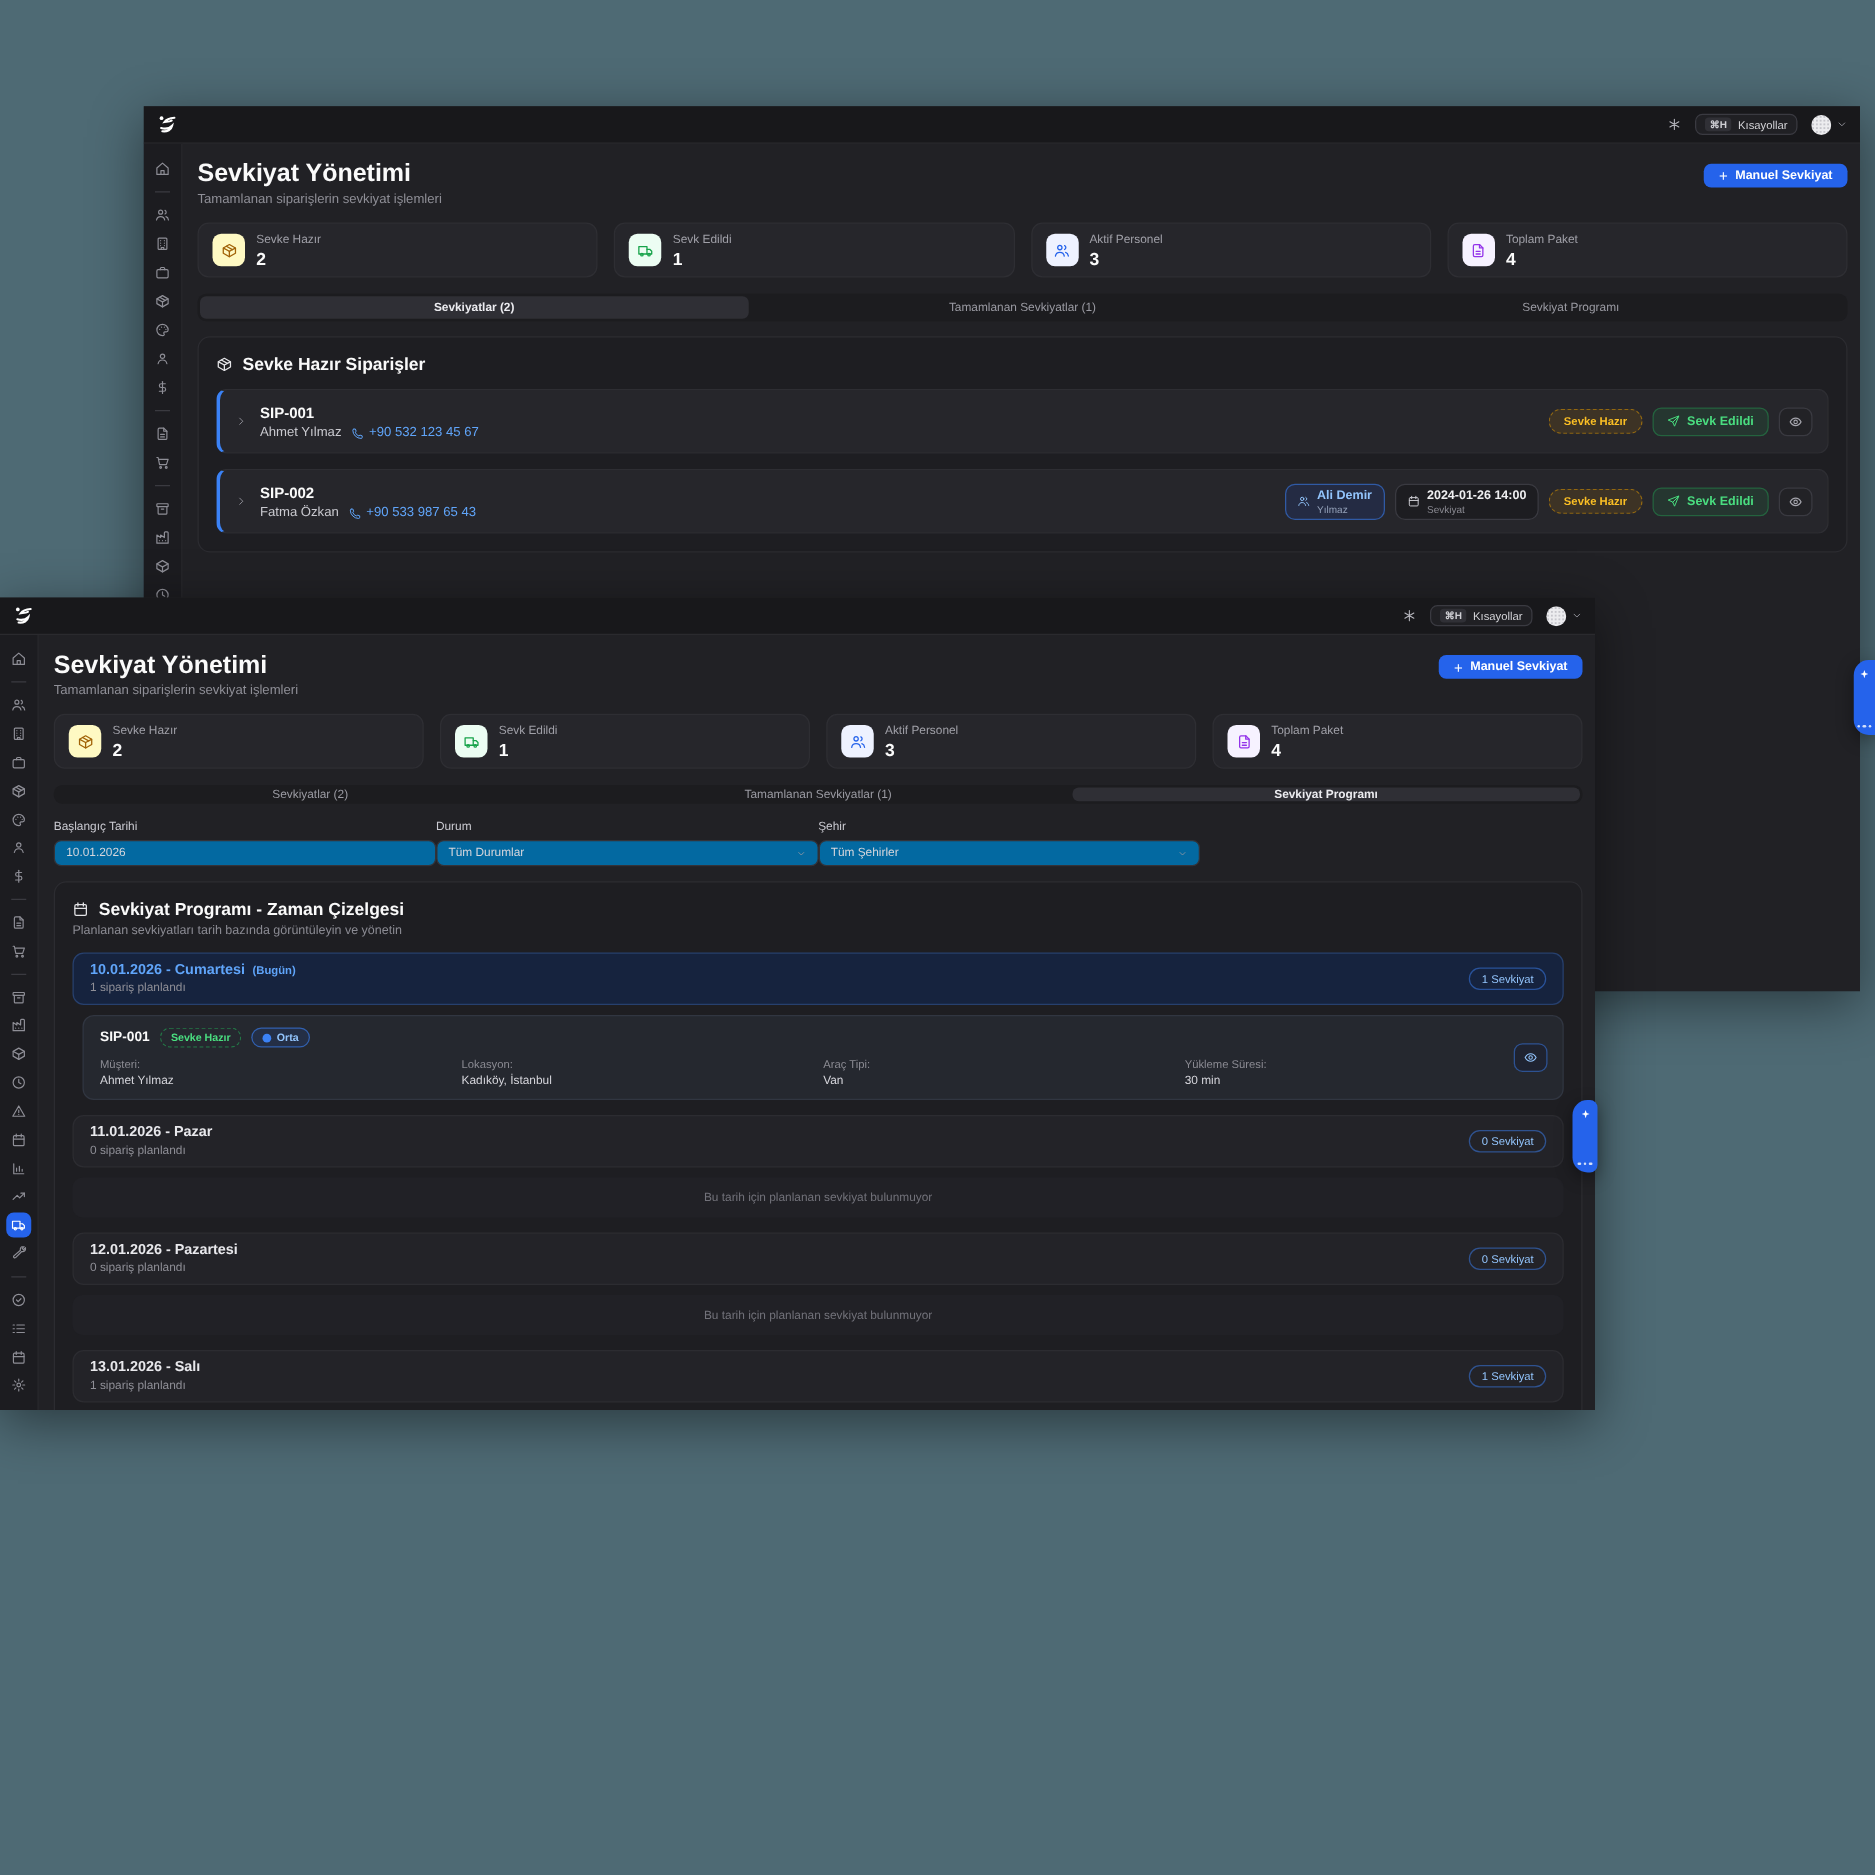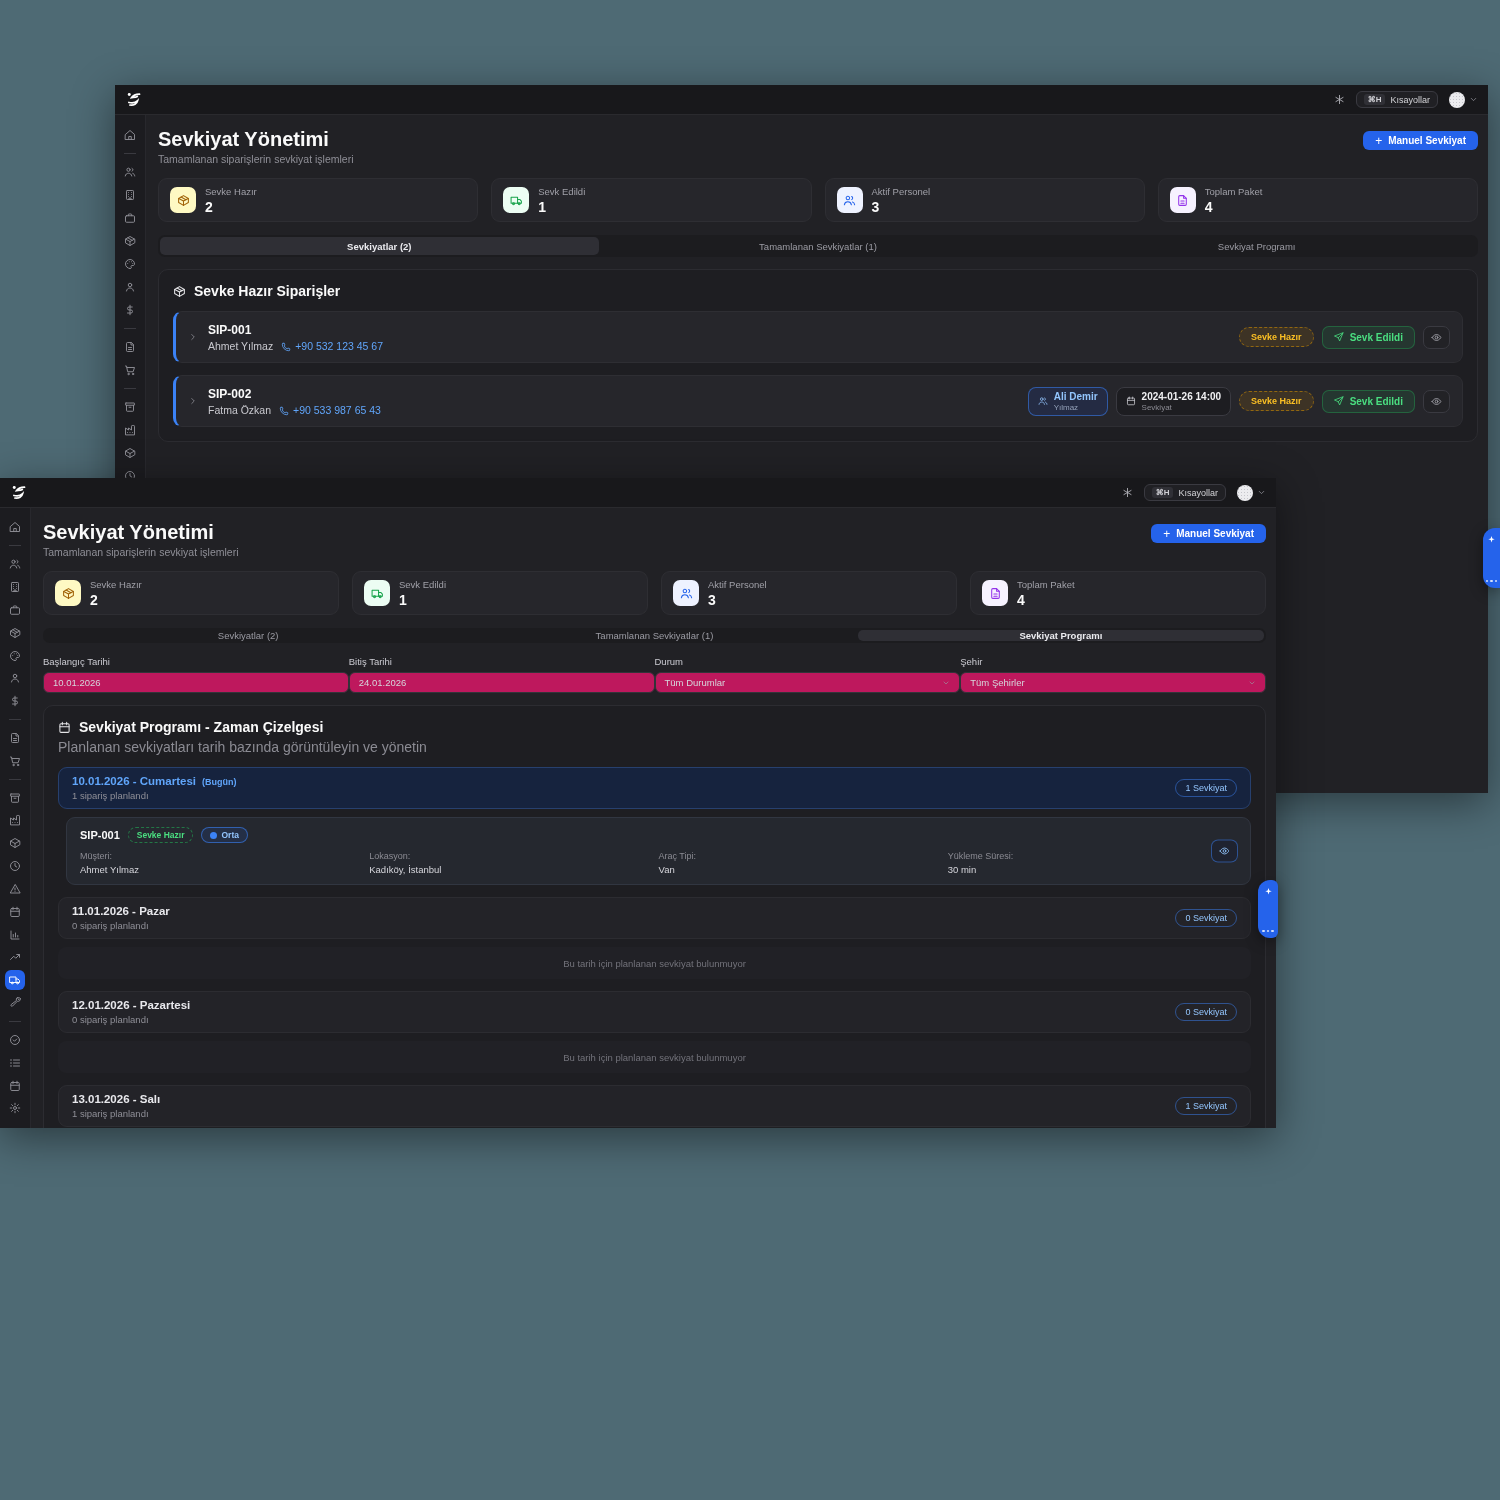--- a/index.html
+++ b/index.html
@@ -52,21 +52,21 @@
   .stat-label{font-size:9.5px;color:#a0a0a8}
   .stat-value{font-size:14px;font-weight:bold;color:#fafafa;margin-top:2px}
 
   .tabs{display:grid;grid-template-columns:1fr 1fr 1fr;background:#1c1c1f;border-radius:7px;margin-top:13px;padding:2px;height:18px}
   .tab{display:flex;align-items:center;justify-content:center;font-size:9.5px;color:#9b9ba3;border-radius:5px;cursor:pointer}
   .tab.active{background:#2f2f35;color:#ececf0;font-weight:bold}
 
   .panel{margin-top:12px;background:#1e1e22;border:1px solid #2c2c31;border-radius:10px;padding:13px 14px 14px}
   .panel-head{display:flex;gap:8px;align-items:center;color:#fafafa;font-size:14px;font-weight:bold}
   .panel-head .ic{font-size:13px;color:#e4e4e7}
-  .panel-sub{font-size:14px;color:#8b8b93;margin-top:4px}
+  .panel-sub{font-size:10px;color:#8b8b93;margin-top:4px}
 
   .order-row{margin-top:12px;background:#26262b;border:1px solid #2e2e33;border-left:3px solid #3b82f6;border-radius:9px;height:50px;display:flex;align-items:center;padding:0 12px;gap:10px;cursor:pointer}
   .chev-r{color:#8e8e96;font-size:10px;display:inline-flex}
   .o-info{display:flex;flex-direction:column}
   .o-id{font-size:12px;font-weight:bold;color:#fafafa}
   .o-line2{display:flex;gap:8px;align-items:center;margin-top:3px;font-size:10.5px;color:#c9c9cf}
   .o-phone{color:#60a5fa;display:inline-flex;gap:4px;align-items:flex-end;font-weight:normal}
   .o-phone .ic{font-size:10px}
   .o-right{margin-left:auto;display:flex;gap:8px;align-items:center}
   .badge-ready{background:rgba(202,138,4,.14);border:1px dashed rgba(202,138,4,.6);color:#fbbf24;font-size:9px;font-weight:bold;padding:4px 11px;border-radius:999px;white-space:nowrap}
@@ -79,21 +79,21 @@
   .chip-col{display:flex;flex-direction:column;align-items:flex-start}
   .ca-name{font-size:10px;font-weight:bold;color:#93c5fd}
   .ca-sub{font-size:8px;color:#93a0b8;margin-top:1px}
   .chip-date{border:1px solid #3a3a41;background:#1d1d21;border-radius:8px;padding:3px 9px;display:inline-flex;gap:6px;align-items:center}
   .chip-date .ic{font-size:10px;color:#c9c9cf}
   .cd-main{font-size:10px;font-weight:bold;color:#f0f0f2}
   .cd-sub{font-size:8px;color:#8b8b93;margin-top:1px}
 
   .filters{display:grid;grid-template-columns:repeat(4,1fr);margin-top:13px}
   .f-label{font-size:9.5px;color:#cbcbd2}
-  .f-field{margin-top:5px;height:19px;background:#be185d;border:1px solid #333339;border-radius:6px;display:flex;align-items:center;justify-content:space-between;padding:0 9px;font-size:9.5px;color:#d6d6dc;cursor:pointer}
+  .f-field{margin-top:5px;height:19px;background:#0369a1;border:1px solid #333339;border-radius:6px;display:flex;align-items:center;justify-content:space-between;padding:0 9px;font-size:9.5px;color:#d6d6dc;cursor:pointer}
   .f-field .chev-dn{font-size:8px}
 
   .day{margin-top:12px;background:#232328;border:1px solid #2c2c31;border-radius:9px;padding:7px 13px;display:flex;align-items:center;justify-content:space-between}
   .day.hl{background:#16233e;border-color:#27406e}
   .day-left{display:flex;flex-direction:column}
   .day-l1{display:flex;align-items:baseline;gap:6px}
   .day-date{font-size:11.5px;font-weight:bold;color:#e8e8ec}
   .day.hl .day-date{color:#60a5fa}
   .day-today{font-size:9px;color:#60a5fa;font-weight:bold}
   .day-plan{font-size:9.5px;color:#8f8f97;margin-top:3px}
@@ -930,26 +930,20 @@
       </div>
 
       <div class="filters">
         <div>
           <div class="f-label">Başlangıç Tarihi</div>
           <div class="f-field">
               <span>10.01.2026</span>
             </div>
         </div>
         <div>
-          <div class="f-label">Bitiş Tarihi</div>
-          <div class="f-field">
-              <span>24.01.2026</span>
-            </div>
-        </div>
-        <div>
           <div class="f-label">Durum</div>
           <div class="f-field">
               <span>Tüm Durumlar</span>
               <span class="chev-dn ic">
                 <svg viewBox="0 0 24 24" fill="none" stroke="currentColor" stroke-width="1.9" stroke-linecap="round" stroke-linejoin="round">
                   <path d="m6 9 6 6 6-6"></path>
                 </svg>
               </span>
             </div>
         </div>

